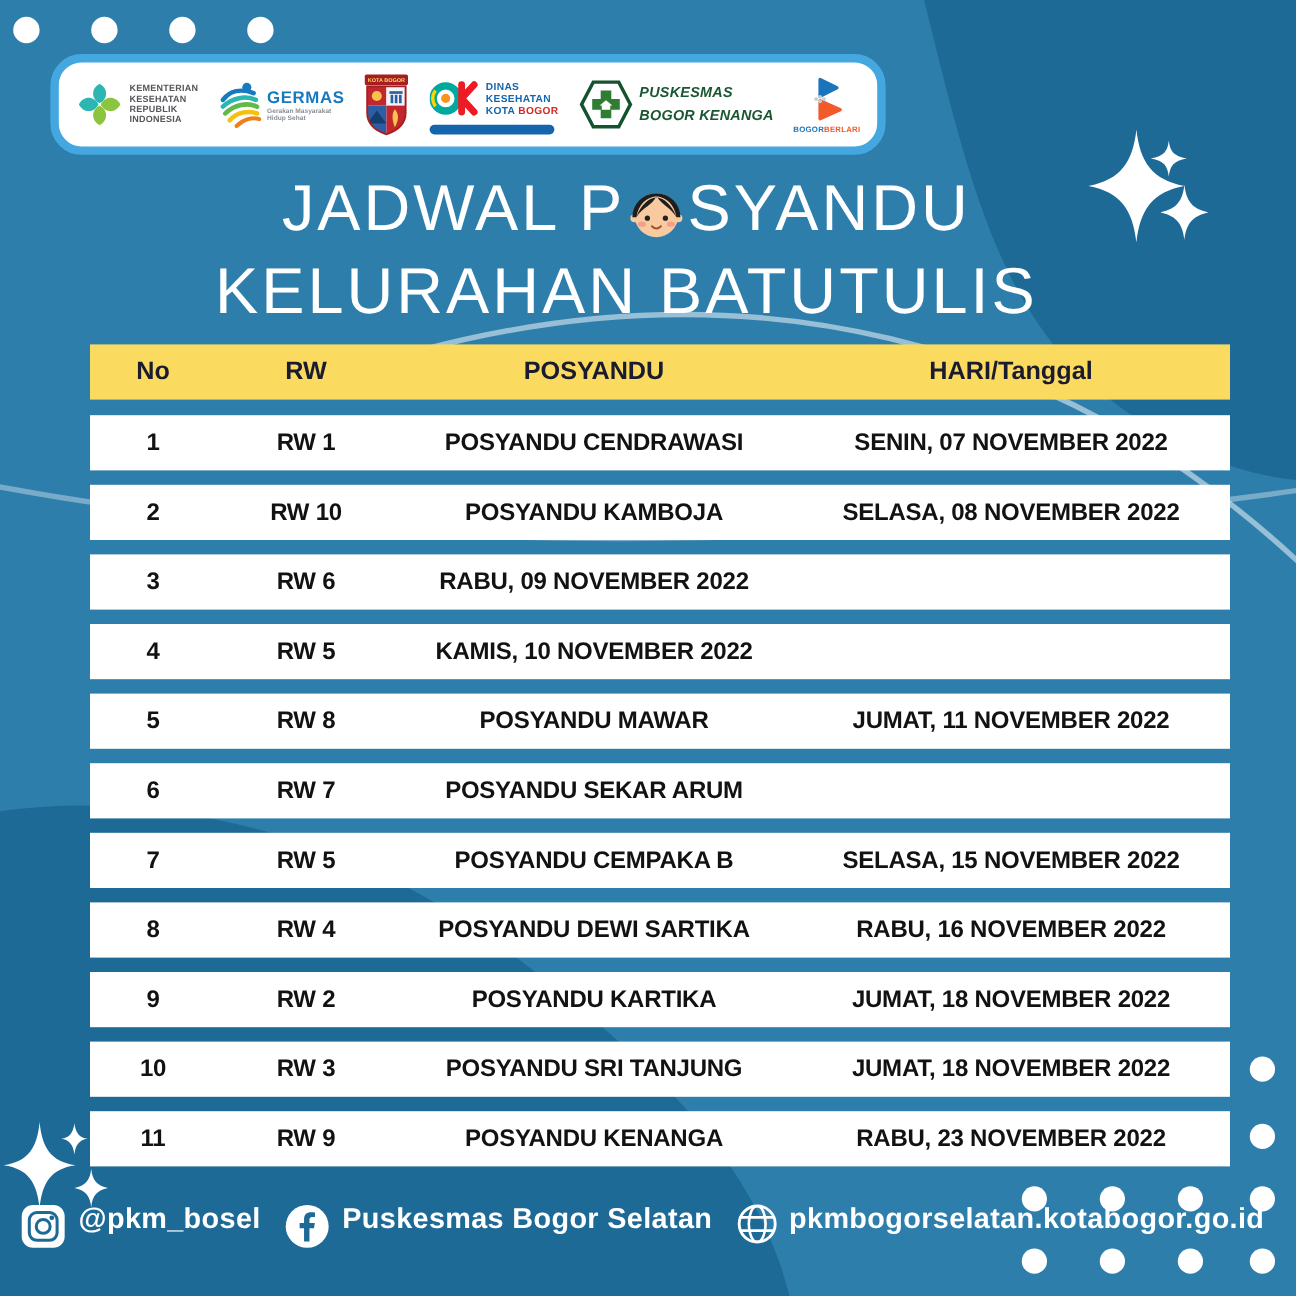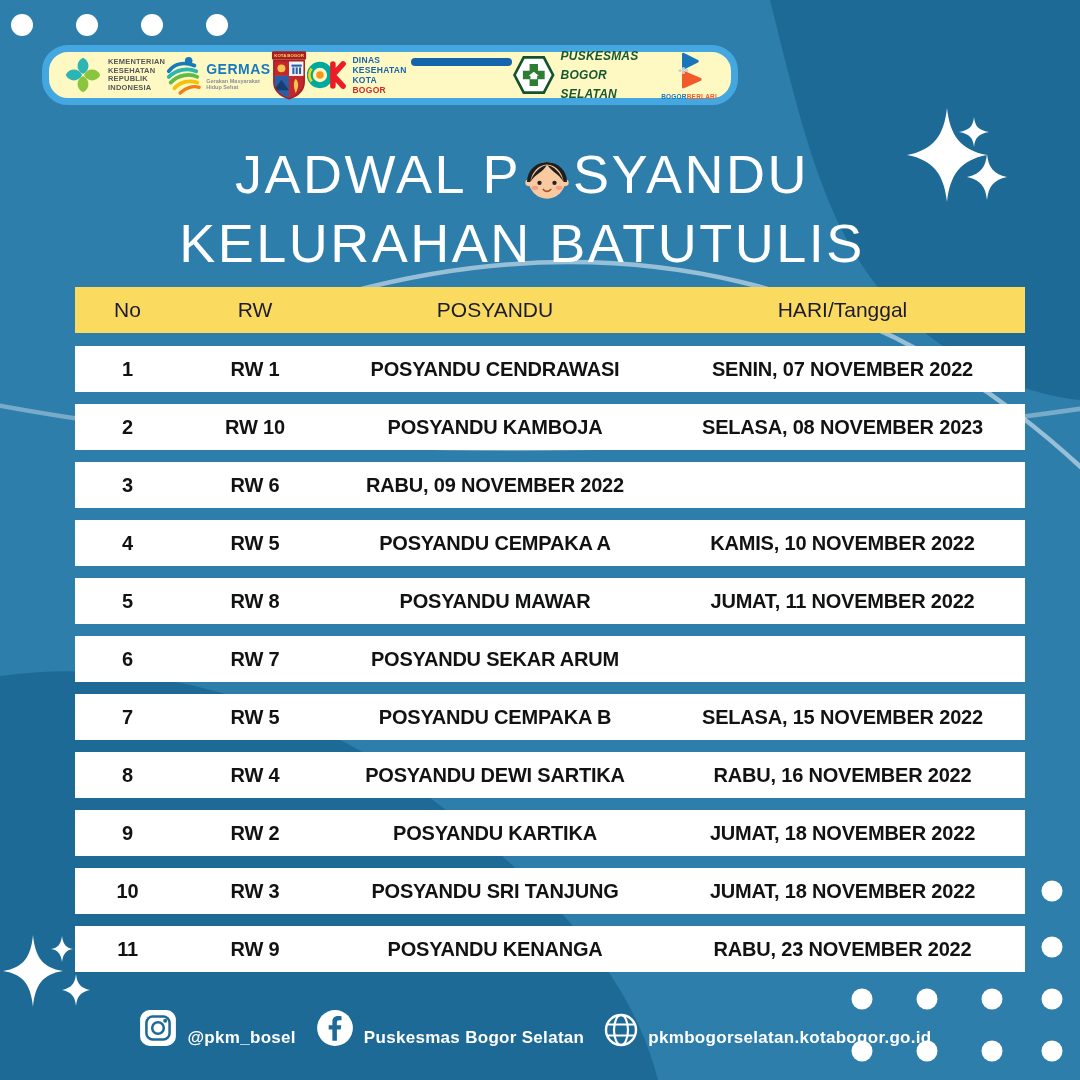--- a/index.html
+++ b/index.html
@@ -4,29 +4,29 @@
 <style>
   html,body{margin:0;padding:0;background:#123;}
   .canvas{
     position:relative;width:1080px;height:1080px;overflow:hidden;
     background:#2E7EAC;font-family:"Liberation Sans",sans-serif;
   }
   .deco{position:absolute;left:0;top:0;}
 
   
   .logo-bar{
-    position:absolute;left:42px;top:45px;width:696px;height:60px;box-sizing:border-box;
-    background:#fef9c3;border:7px solid #45A7DF;border-radius:26px;
+    position:absolute;left:42px;top:45px;width:696px;height:84px;box-sizing:border-box;
+    background:#ffffff;border:7px solid #45A7DF;border-radius:26px;
     display:flex;align-items:center;justify-content:space-between;padding:0 14px;
   }
   .lg{display:flex;align-items:center;gap:5px;}
   .kemenkes-text{font-size:7.5px;font-weight:bold;color:#55565A;line-height:8.5px;letter-spacing:.2px;}
   .germas-title{font-size:14px;font-weight:800;color:#1779BE;letter-spacing:.5px;line-height:18px;}
   .germas-sub{font-size:5.5px;color:#8A8F98;line-height:6.5px;font-weight:bold;}
-  .dinkes-col{display:flex;flex-direction:row;}
+  .dinkes-col{display:flex;flex-direction:column;}
   .dinkes-text{font-size:8.5px;font-weight:800;color:#1565AE;line-height:10px;letter-spacing:.3px;}
   .red{color:#D22B27;}
   .dinkes-banner{width:104px;height:8px;background:#1565AE;border-radius:4px;margin-top:3px;}
   .puskesmas-text{font-size:12px;font-weight:800;color:#1A5632;line-height:19px;letter-spacing:.2px;font-style:italic;}
   .bb-col{display:flex;flex-direction:column;align-items:center;gap:2px;}
   .bb-text{font-size:6.5px;font-weight:800;letter-spacing:.2px;}
   .blue{color:#1B75BB;} .orange{color:#F15A29;}
 
   
   .title{
@@ -34,28 +34,28 @@
     font-weight:400;font-size:54px;letter-spacing:2.5px;line-height:60px;
   }
   .face-wrap{display:inline-block;vertical-align:-9px;margin:0 1px;}
 
   
   .table{position:absolute;left:75px;top:287px;width:950px;}
   .thead,.trow{
     display:grid;grid-template-columns:105px 150px 330px 1fr;
     align-items:center;text-align:center;height:46px;
   }
-  .thead{background:#FBDB5F;color:#1B1B2F;font-weight:400;font-size:21px;margin-bottom:13px;text-align:center;}
+  .thead{background:#FBDB5F;color:#1B1B2F;font-weight:700;font-size:21px;margin-bottom:13px;text-align:center;}
   .trow{background:#FFFFFF;color:#121212;font-weight:700;font-size:20px;margin-bottom:12px;letter-spacing:-.2px;}
 
   
   .footer{
     position:absolute;top:1002px;left:0;width:1080px;height:46px;
-    display:flex;justify-content:center;align-items:flex-end;gap:9px;
-    color:#fff;font-size:17px;font-weight:600;letter-spacing:.3px;
+    display:flex;justify-content:center;align-items:flex-start;gap:9px;
+    color:#fff;font-size:24px;font-weight:600;letter-spacing:.3px;
   }
   .footer .txt{margin-right:10px;}
 </style>
 </head>
 <body>
 
 <div class="canvas">
 
   <svg class="deco" width="1080" height="1080" viewBox="0 0 1080 1080">
     <path d="M770 0 C805 140 830 255 915 325 C975 374 1030 395 1080 400 L1080 0 Z" fill="#1E6A97"></path>
@@ -177,21 +177,21 @@
     </div>
 
     <div class="lg">
       <svg width="46" height="46" viewBox="0 0 52 52">
         <polygon points="3,26 14,5 38,5 49,26 38,47 14,47" fill="#FFFFFF" stroke="#14532D" stroke-width="3.2"></polygon>
         <path d="M21 13 H31 V21 H39 V31 H31 V39 H21 V31 H13 V21 H21 Z" fill="#2E7D32"></path>
         <path d="M26 22 L32 27 H30 V31 H22 V27 H20 Z" fill="#FFFFFF"></path>
       </svg>
       <div class="puskesmas-text">
         <div>PUSKESMAS</div>
-        <div>BOGOR SELATAN</div>
+        <div>BOGOR KENANGA</div>
       </div>
     </div>
 
     <div class="bb-col">
       <svg width="28" height="40" viewBox="0 0 30 40">
         <path d="M9 2 L24 9.5 L9 17 Z" fill="#1B75BB" stroke="#1B75BB" stroke-width="3" stroke-linejoin="round"></path>
         <path d="M9 21 L27 29 L9 37 Z" fill="#F15A29" stroke="#F15A29" stroke-width="3" stroke-linejoin="round"></path>
         <g fill="#C9CCCF">
           <circle cx="9" cy="17.5" r="1.7"></circle>
             <circle cx="12.5" cy="19.5" r="1.7"></circle>
@@ -233,33 +233,32 @@
       <div class="c-no">1</div>
       <div class="c-rw">RW 1</div>
       <div class="c-pos">POSYANDU CENDRAWASI</div>
       <div class="c-hari">SENIN, 07 NOVEMBER 2022</div>
     </div>
 
     <div class="trow">
       <div class="c-no">2</div>
       <div class="c-rw">RW 10</div>
       <div class="c-pos">POSYANDU KAMBOJA</div>
-      <div class="c-hari">SELASA, 08 NOVEMBER 2023</div>
+      <div class="c-hari">SELASA, 08 NOVEMBER 2022</div>
     </div>
 
     <div class="trow">
       <div class="c-no">3</div>
       <div class="c-rw">RW 6</div>
       <div class="c-hari">RABU, 09 NOVEMBER 2022</div>
     </div>
 
     <div class="trow">
       <div class="c-no">4</div>
       <div class="c-rw">RW 5</div>
-      <div class="c-pos">POSYANDU CEMPAKA A</div>
       <div class="c-hari">KAMIS, 10 NOVEMBER 2022</div>
     </div>
 
     <div class="trow">
       <div class="c-no">5</div>
       <div class="c-rw">RW 8</div>
       <div class="c-pos">POSYANDU MAWAR</div>
       <div class="c-hari">JUMAT, 11 NOVEMBER 2022</div>
     </div>
 

